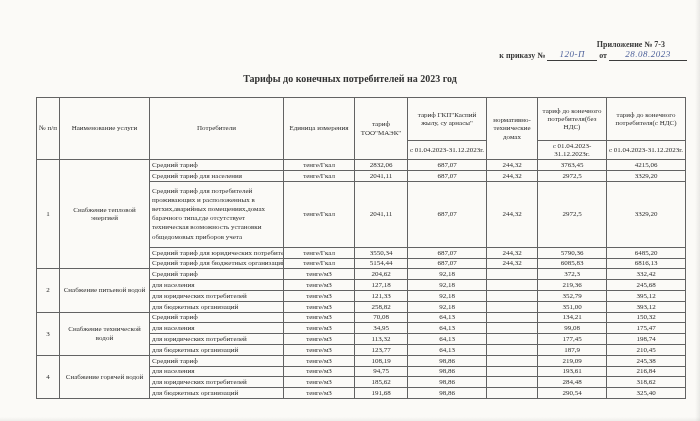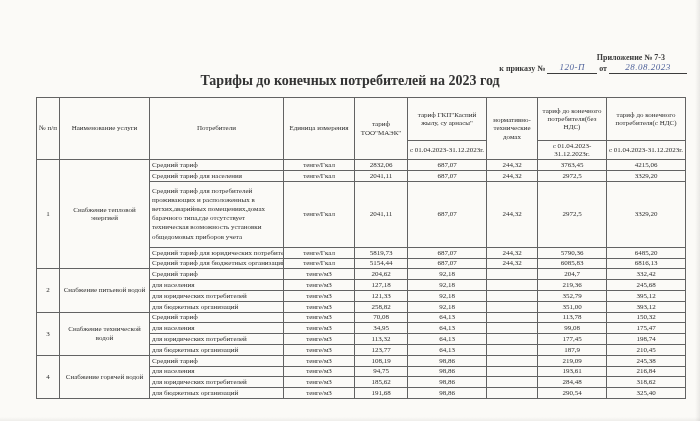--- a/index.html
+++ b/index.html
@@ -7,33 +7,33 @@
     position:relative; width:700px; height:421px;
     background:#fbfaf7; overflow:hidden;
     font-family:"Liberation Serif","DejaVu Serif",serif;
     color:#2e2e2e;
   }
   .edge-r { position:absolute; right:0; top:0; width:5px; height:100%;
     background:linear-gradient(to right, rgba(0,0,0,0), rgba(0,0,0,0.07)); }
   .edge-b { position:absolute; left:0; bottom:0; width:100%; height:4px;
     background:linear-gradient(to bottom, rgba(0,0,0,0), rgba(0,0,0,0.05)); }
 
-  .appendix { position:absolute; top:52px; right:13px; text-align:right;
+  .appendix { position:absolute; top:39px; right:13px; text-align:right;
     font-size:8px; font-weight:bold; color:#3b3b3b; line-height:11px; }
   .appendix-line1 { padding-right:22px; }
   .appendix-line2 { white-space:nowrap; }
   .hw-blank { display:inline-block; border-bottom:1px solid #3c3c3c;
     text-align:center; line-height:8px; vertical-align:baseline; }
   .hw-num { width:50px;font-family:Liberation Serif, serif; }
   .hw-date { width:78px; }
   .hw { color:#51649c; font-style:italic; font-weight:normal; font-size:9px;
     position:relative; top:-1px; letter-spacing:0.5px; }
 
   .title { position:absolute; top:73px; left:0; width:100%; text-align:center;
-    font-size:14px; font-weight:bold; color:#333; }
+    font-size:10px; font-weight:bold; color:#333; }
 
   table.tariff { position:absolute; left:36px; top:97px; width:649px;
     border-collapse:collapse; table-layout:fixed; }
   .tariff th, .tariff td {
     border:1px solid #636363; font-weight:normal; font-size:7px;
     line-height:8.2px; padding:0 1px; text-align:center;
     vertical-align:middle; color:#2e2e2e; overflow:hidden;
   }
   .tariff thead tr.h1 th { height:42px; }
   .tariff thead tr.h2 th { height:18px; }
@@ -117,21 +117,21 @@
         <td>тенге/Гкал</td>
         <td>2041,11</td>
         <td>687,07</td>
         <td>244,32</td>
         <td>2972,5</td>
         <td>3329,20</td>
       </tr>
       <tr>
         <td class="ccons">Средний тариф для юридических потребителей</td>
         <td>тенге/Гкал</td>
-        <td>5819,73</td>
+        <td>3550,34</td>
         <td>687,07</td>
         <td>244,32</td>
         <td>5790,36</td>
         <td>6485,20</td>
       </tr>
       <tr>
         <td class="ccons">Средний тариф для бюджетных организаций</td>
         <td>тенге/Гкал</td>
         <td>5154,44</td>
         <td>687,07</td>
@@ -141,21 +141,21 @@
       </tr>
 
       <tr>
         <td class="cnum" rowspan="4">2</td>
         <td class="csvc" rowspan="4">Снабжение питьевой водой</td>
         <td class="ccons">Средний тариф</td>
         <td>тенге/м3</td>
         <td>204,62</td>
         <td>92,18</td>
         <td></td>
-        <td>204,7</td>
+        <td>372,3</td>
         <td>332,42</td>
       </tr>
       <tr>
         <td class="ccons">для населения</td>
         <td>тенге/м3</td>
         <td>127,18</td>
         <td>92,18</td>
         <td></td>
         <td>219,36</td>
         <td>245,68</td>
@@ -180,21 +180,21 @@
       </tr>
 
       <tr>
         <td class="cnum" rowspan="4">3</td>
         <td class="csvc" rowspan="4">Снабжение технической водой</td>
         <td class="ccons">Средний тариф</td>
         <td>тенге/м3</td>
         <td>70,08</td>
         <td>64,13</td>
         <td></td>
-        <td>113,78</td>
+        <td>134,21</td>
         <td>150,32</td>
       </tr>
       <tr>
         <td class="ccons">для населения</td>
         <td>тенге/м3</td>
         <td>34,95</td>
         <td>64,13</td>
         <td></td>
         <td>99,08</td>
         <td>175,47</td>

